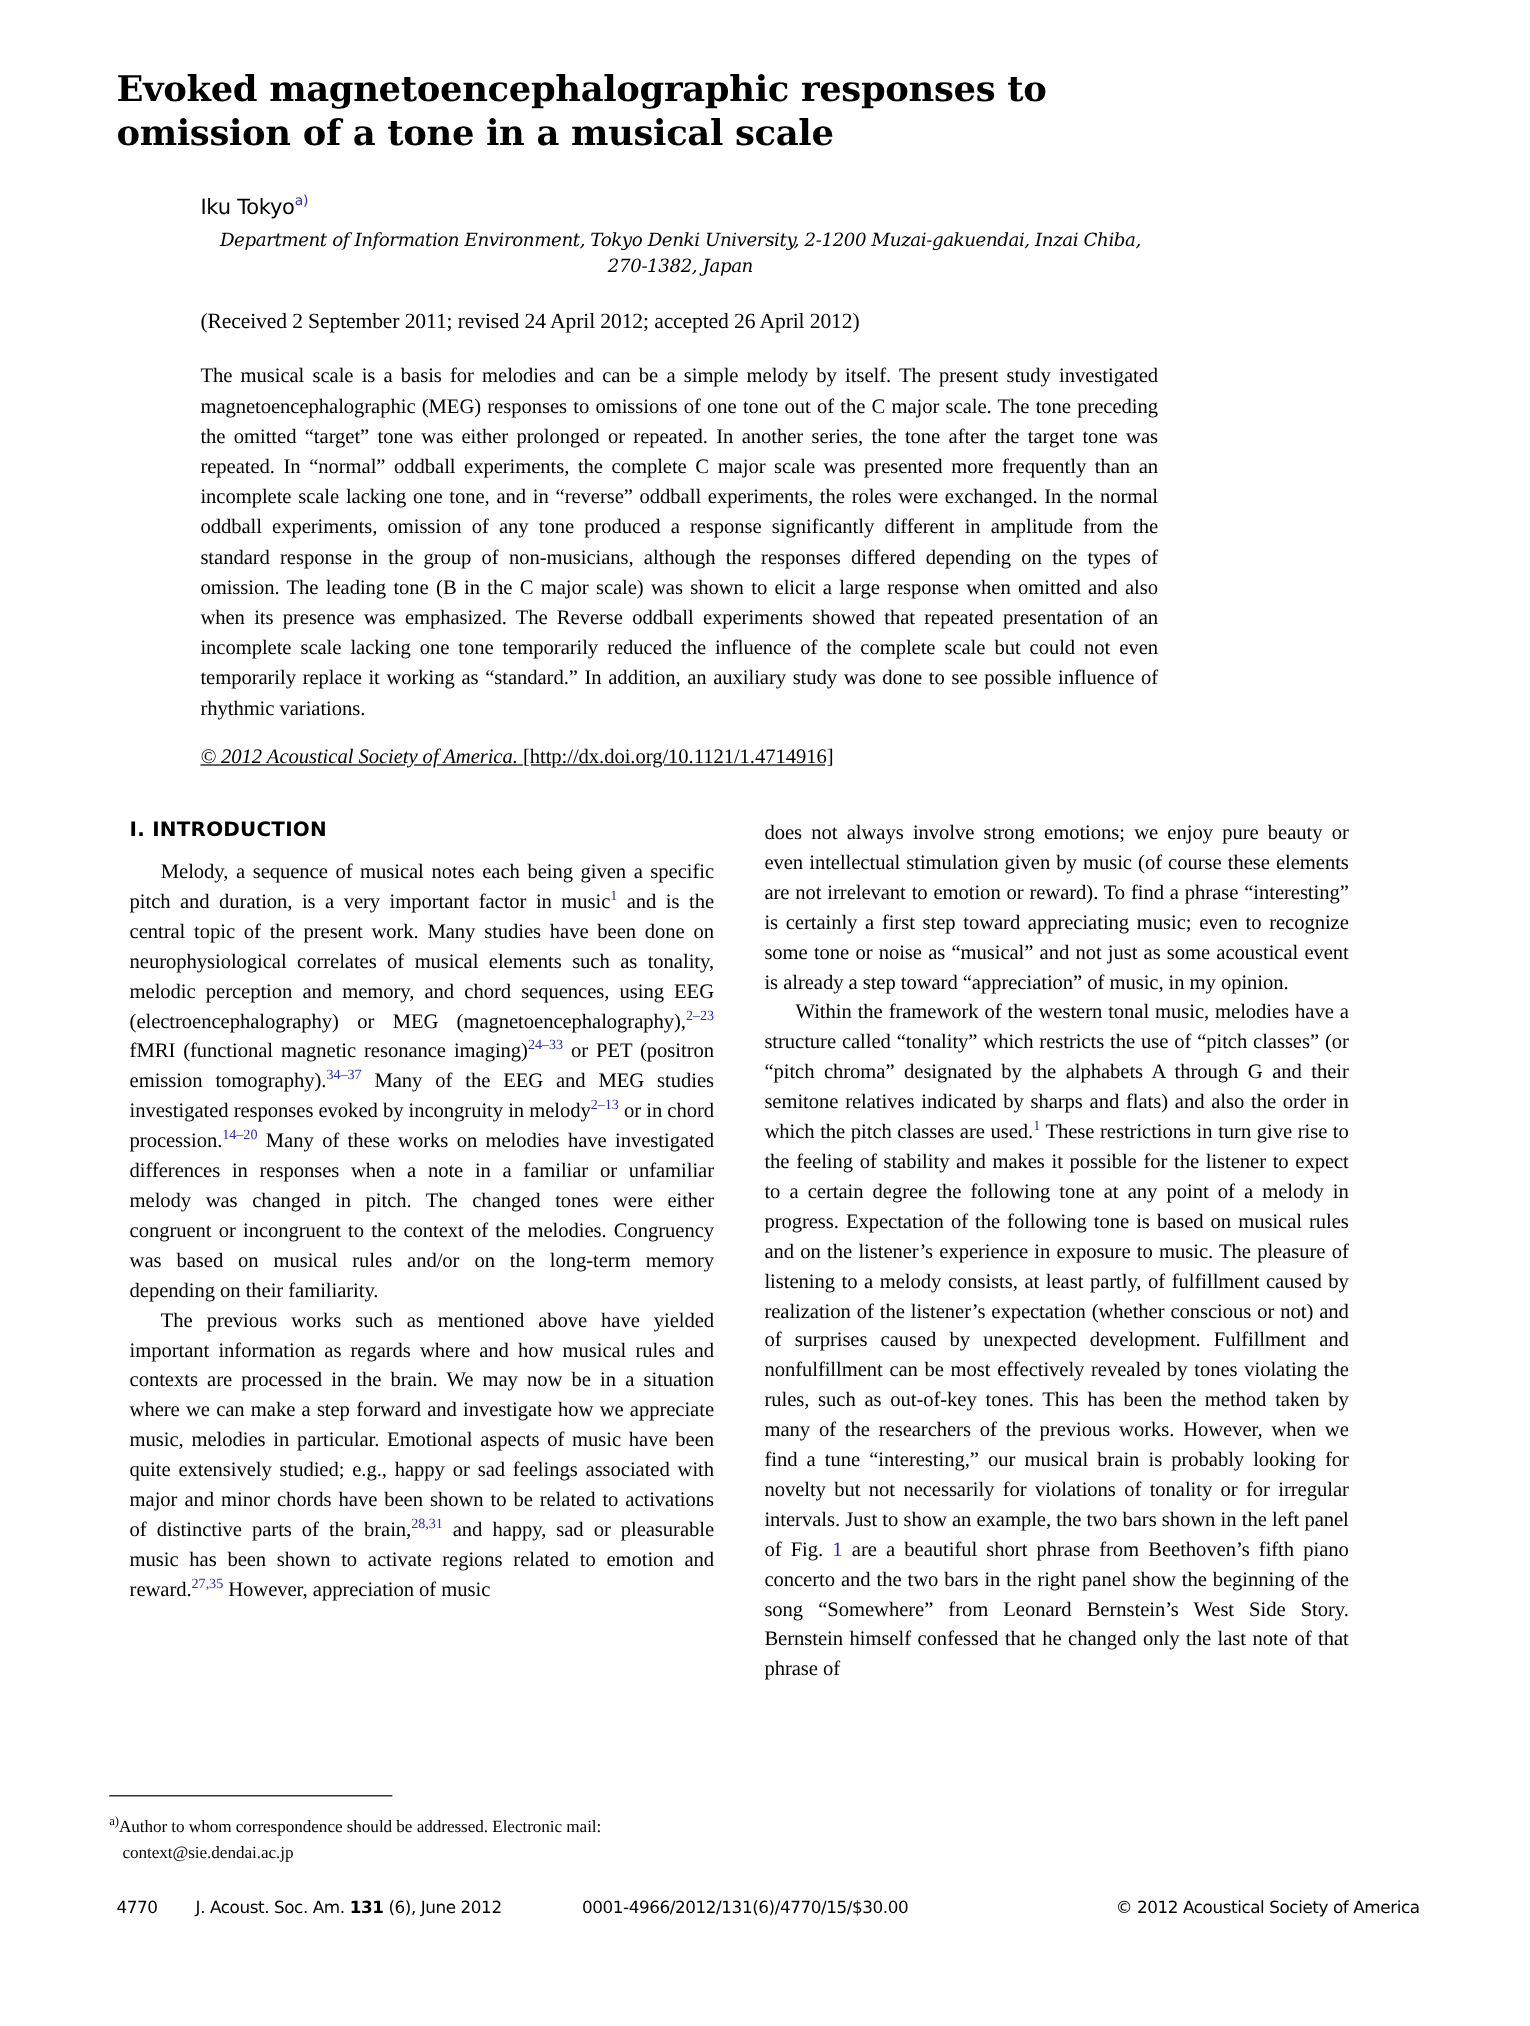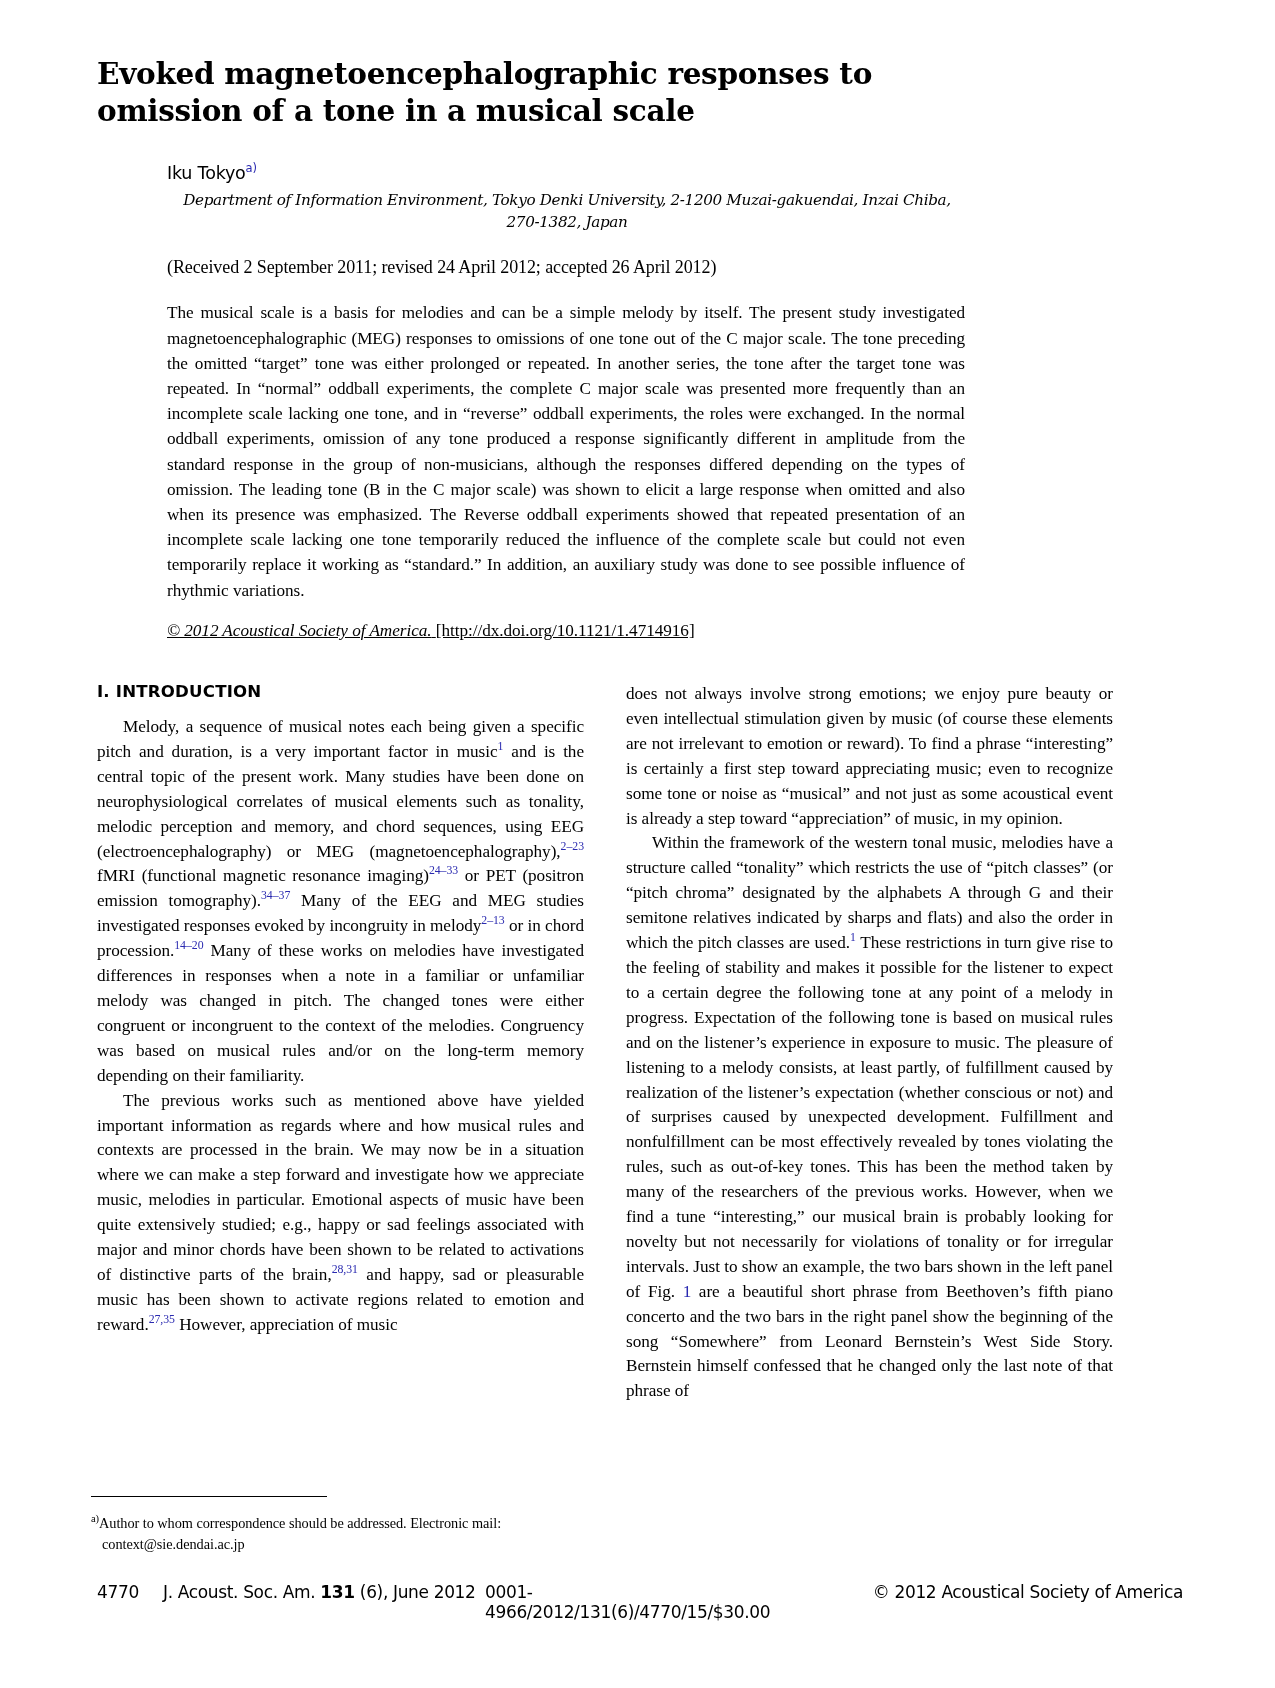--- a/index.html
+++ b/index.html
@@ -97,21 +97,21 @@
     margin-top: 24px;
     width: 800px;
     display: flex;
     justify-content: space-between;
     font-size: 17.2px;
   }
 
   
   .columns {
     position: absolute;
-    left: 97px;
+    left: 108px;
     top: 682px;
     width: 1086px;
     display: flex;
     gap: 42px;
   }
   .col {
     width: 487px;
   }
   .col-right { width: 487px; }
 
@@ -169,21 +169,21 @@
     padding-left: 11px;
   }
 
   
   .footer {
     position: absolute;
     left: 97px;
     top: 1582px;
     width: 1086px;
     font-family: "DejaVu Sans", "Liberation Sans", sans-serif;
-    font-size: 17px;
+    font-size: 14px;
     letter-spacing: -0.35px;
     display: flex;
     align-items: baseline;
   }
   .footer .pgnum { width: 66px; }
   .footer .jref { width: 322px; }
   .footer .issn { width: 305px; }
   .footer .copy { text-align: right; flex: 1; }
   .footer b { font-weight: bold; }
 </style>

